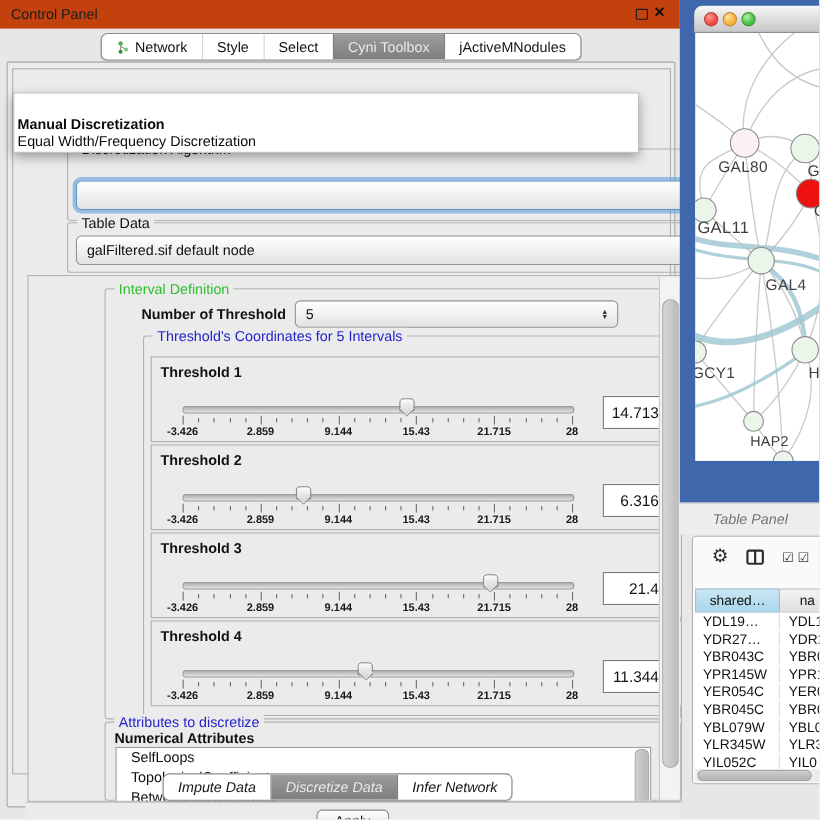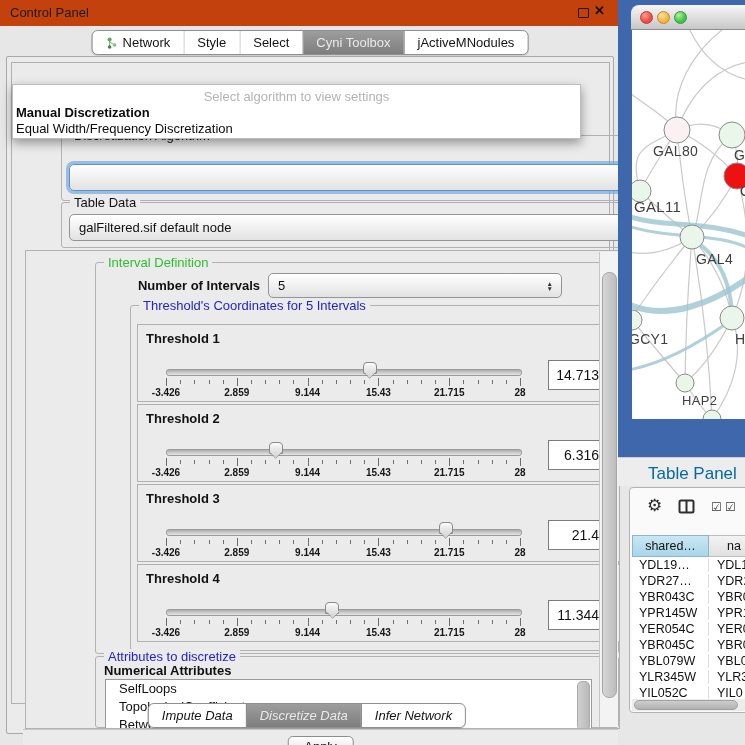--- a/index.html
+++ b/index.html
@@ -96,21 +96,21 @@
   #mac-titlebar{position:absolute;left:13px;top:5px;width:114px;height:25px;border-radius:8px 0 0 0;
                 background:linear-gradient(#f7f7f7,#c7c7c7);border-bottom:1px solid #8d8d8d;box-sizing:border-box;}
   .light{position:absolute;top:6px;width:13px;height:13px;border-radius:50%;box-sizing:border-box;}
   #light-red{left:9px;background:radial-gradient(circle at 35% 30%,#ff9d97,#ef4b43 60%);border:1px solid #c03b34;}
   #light-yellow{left:26px;background:radial-gradient(circle at 35% 30%,#ffe2a0,#f5b43c 60%);border:1px solid #c4872a;}
   #light-green{left:43px;background:radial-gradient(circle at 35% 30%,#b4f0a8,#46c046 60%);border:1px solid #319a34;}
   #net-canvas{position:absolute;left:14px;top:30px;width:113px;height:389px;background:#ffffff;}
 
   
   #tp-titlebar{left:618px;top:457px;width:127px;height:28px;background:#ededed;border-top:1px solid #cfcfcf;}
-  #tp-title{position:absolute;left:30px;top:6px;font-size:17px;color:#0369a1;}
+  #tp-title{position:absolute;left:30px;top:6px;font-size:13px;color:#737373;font-style:italic;}
   #tp-body{left:629px;top:487px;width:120px;height:226px;background:#fafafa;border:1px solid #b3b3b3;border-radius:4px;box-sizing:border-box;}
   #tp-toolbar{position:absolute;left:0;top:0;width:100%;height:46px;}
   #gear-btn{position:absolute;left:17px;top:9px;font-size:17px;color:#2b2b2b;line-height:17px;}
   #split-btn{position:absolute;left:48px;top:11px;}
   .chk{position:absolute;top:12px;font-size:12px;color:#3a3a3a;}
   #chk1{left:81px;} #chk2{left:95px;}
   #tp-header{position:absolute;left:2px;top:47px;width:118px;height:22px;display:flex;font-size:12.5px;}
   #tp-header .h1{width:77px;box-sizing:border-box;background:linear-gradient(#c9e7f4,#a9d6ea);border:1px solid #8fb4c8;
                  display:flex;align-items:center;justify-content:center;}
   #tp-header .h2{flex:1;box-sizing:border-box;background:linear-gradient(#f3f3f3,#e0e0e0);border:1px solid #bdbdbd;border-left:none;
@@ -180,21 +180,21 @@
           <span class="arrows">
               <span>▲</span>
               <span>▼</span>
             </span>
         </div>
       </div>
 
       <div class="abs" id="scrollpanel">
         <div class="grp" id="interval-group">
           <div class="legend green">Interval Definition</div>
-          <div id="num-label">Number of Intervals</div>
+          <div id="num-label">Number of Threshold</div>
           <div class="combo" id="num-combo">
             <span>5</span>
             <span class="arrows">
                 <span>▲</span>
                 <span>▼</span>
               </span>
           </div>
           <div class="grp" id="thresh-group">
             <div class="legend blue">Threshold's Coordinates for 5 Intervals</div>
             <div id="thresh-list">
@@ -419,21 +419,20 @@
       </div>
       <div class="t active">
         <span>Discretize Data</span>
       </div>
       <div class="t">
         <span>Infer Network</span>
       </div>
     </div>
 
   <div class="abs" id="popup">
-    <div class="prompt">Select algorithm to view settings</div>
   <div class="pi b" style="top: 20px;">Manual Discretization</div>
       <div class="pi" style="top: 36px;">Equal Width/Frequency Discretization</div>
     </div>
 
   <div class="abs" id="blue-zone">
     <div id="mac-titlebar">
       <div class="light" id="light-red"></div>
       <div class="light" id="light-yellow"></div>
       <div class="light" id="light-green"></div>
     </div>

